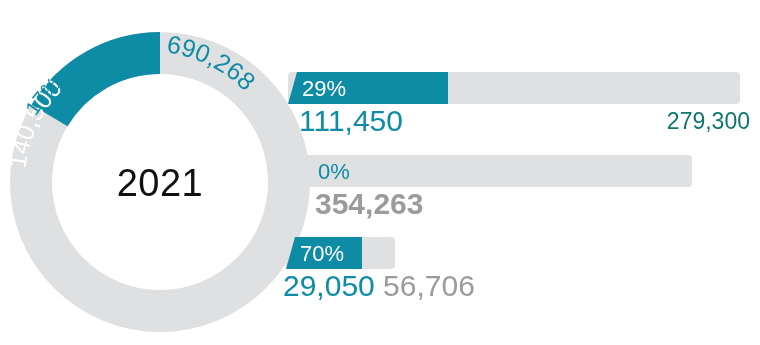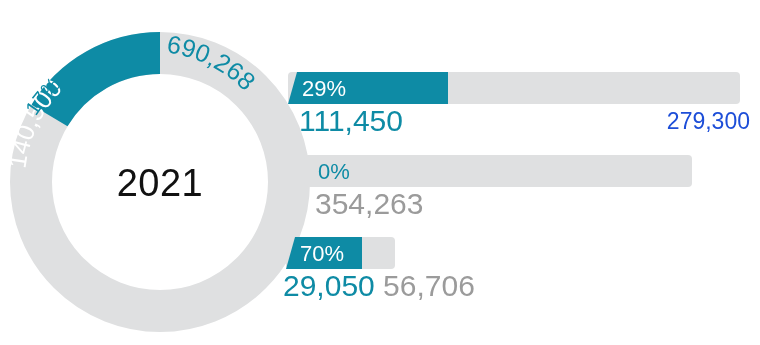--- a/index.html
+++ b/index.html
@@ -42,21 +42,21 @@
     font-size:22px;white-space:nowrap;
   }
   .bar-pct.on-fill{color:#ffffff;left:14px;}
   .bar-pct.on-track{color:#0e8ba5;left:14px;}
   .bar-nums{
     position:absolute;top:34px;height:30px;line-height:30px;
     font-size:30px;white-space:nowrap;
   }
   .num-teal{color:#0e8ba5;}
   .num-gray{color:#9b9b9b;}
-  .num-right{position:absolute;right:0;top:34px;line-height:30px;font-size:23px;color:#1d4ed8;}
+  .num-right{position:absolute;right:0;top:34px;line-height:30px;font-size:23px;color:#0f766e;}
 </style>
 </head>
 <body>
 
 <div id="stage">
 
   <div id="donut-wrap">
     <svg id="donut-svg" width="320" height="325" viewBox="0 0 320 325">
       <defs>
 
@@ -94,21 +94,21 @@
       <div class="bar-fill notched" style="width:160px;"></div>
       <div class="bar-pct on-fill">29%</div>
       <div class="bar-nums num-teal" style="left:11px;">111,450</div>
       <div class="num-right" style="right:10px;">279,300</div>
     </div>
 
     <div class="bar-row" style="top:155px;">
       <div class="bar-track" style="left:16px;width:388px;"></div>
       <div class="bar-fill" style="left:16px;width:0px;"></div>
       <div class="bar-pct on-track" style="left:30px;">0%</div>
-      <div class="bar-nums num-gray" style="left:27px;">354,263</div>
+      <div class="bar-nums num-gray" style="left:27px;font-weight:bold;">354,263</div>
     </div>
 
     <div class="bar-row" style="top:237px;">
       <div class="bar-track" style="left:-2px;width:109px;"></div>
       <div class="bar-fill notched" style="left:-2px;width:76px;"></div>
       <div class="bar-pct on-fill" style="left:12px;">70%</div>
       <div class="bar-nums" style="left:-5px;text-align:center;">
         <span class="num-teal">29,050</span><span>&nbsp;</span><span class="num-gray">56,706</span>
       </div>
     </div>

